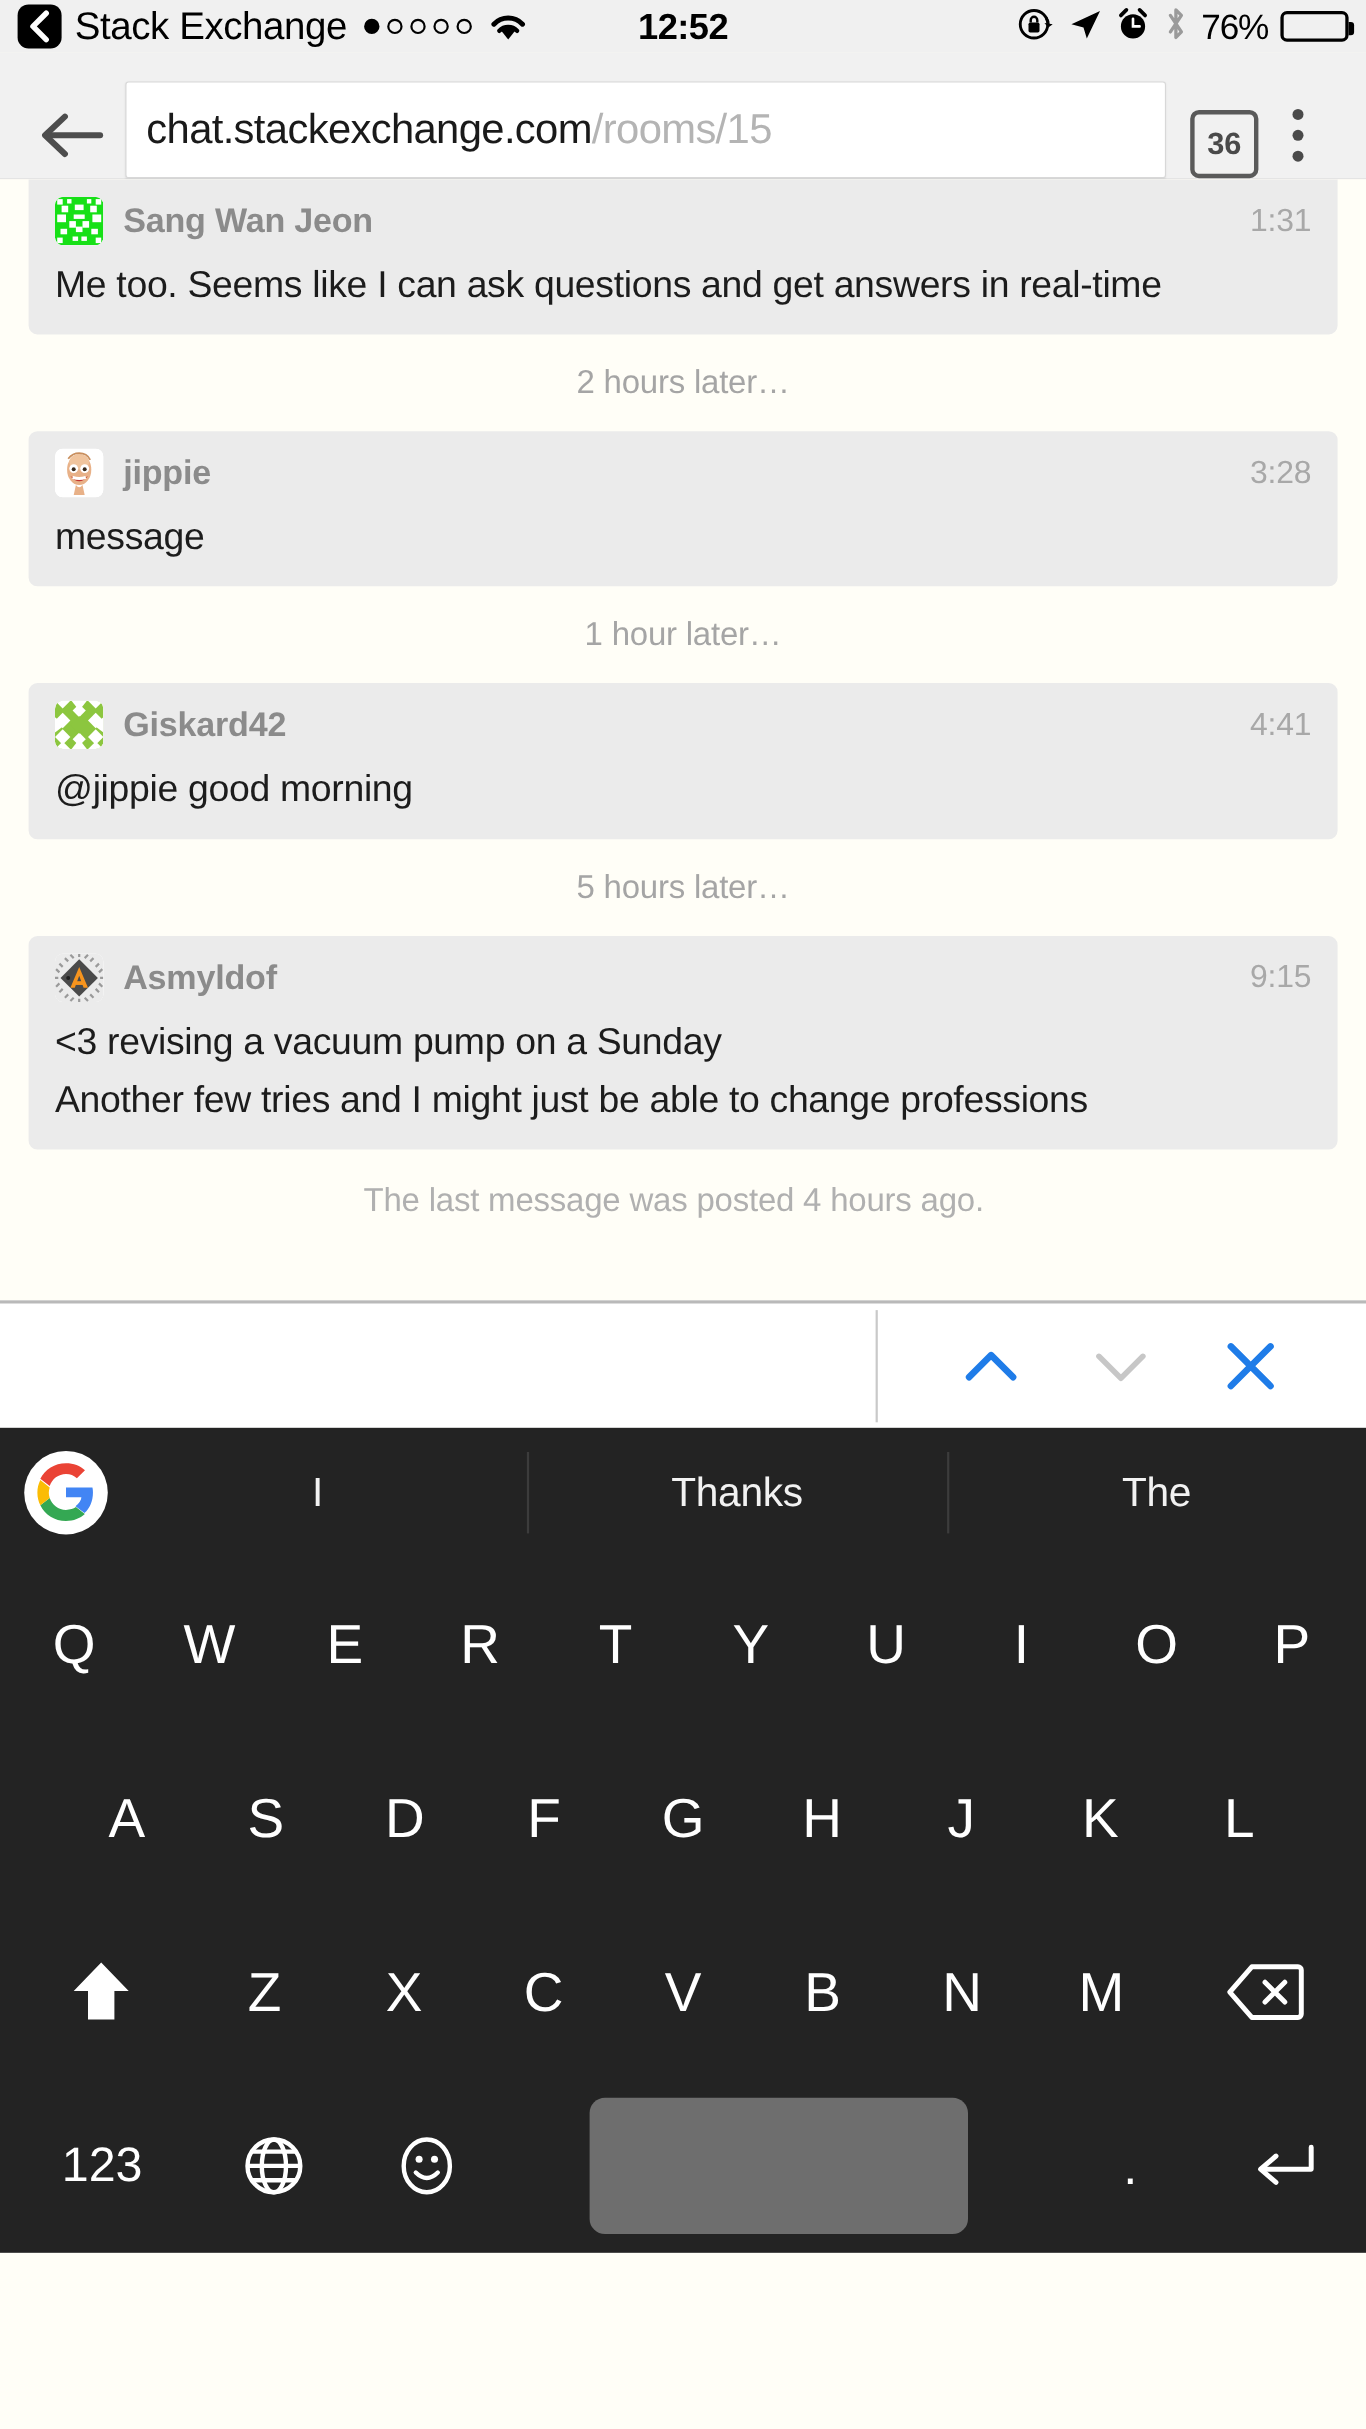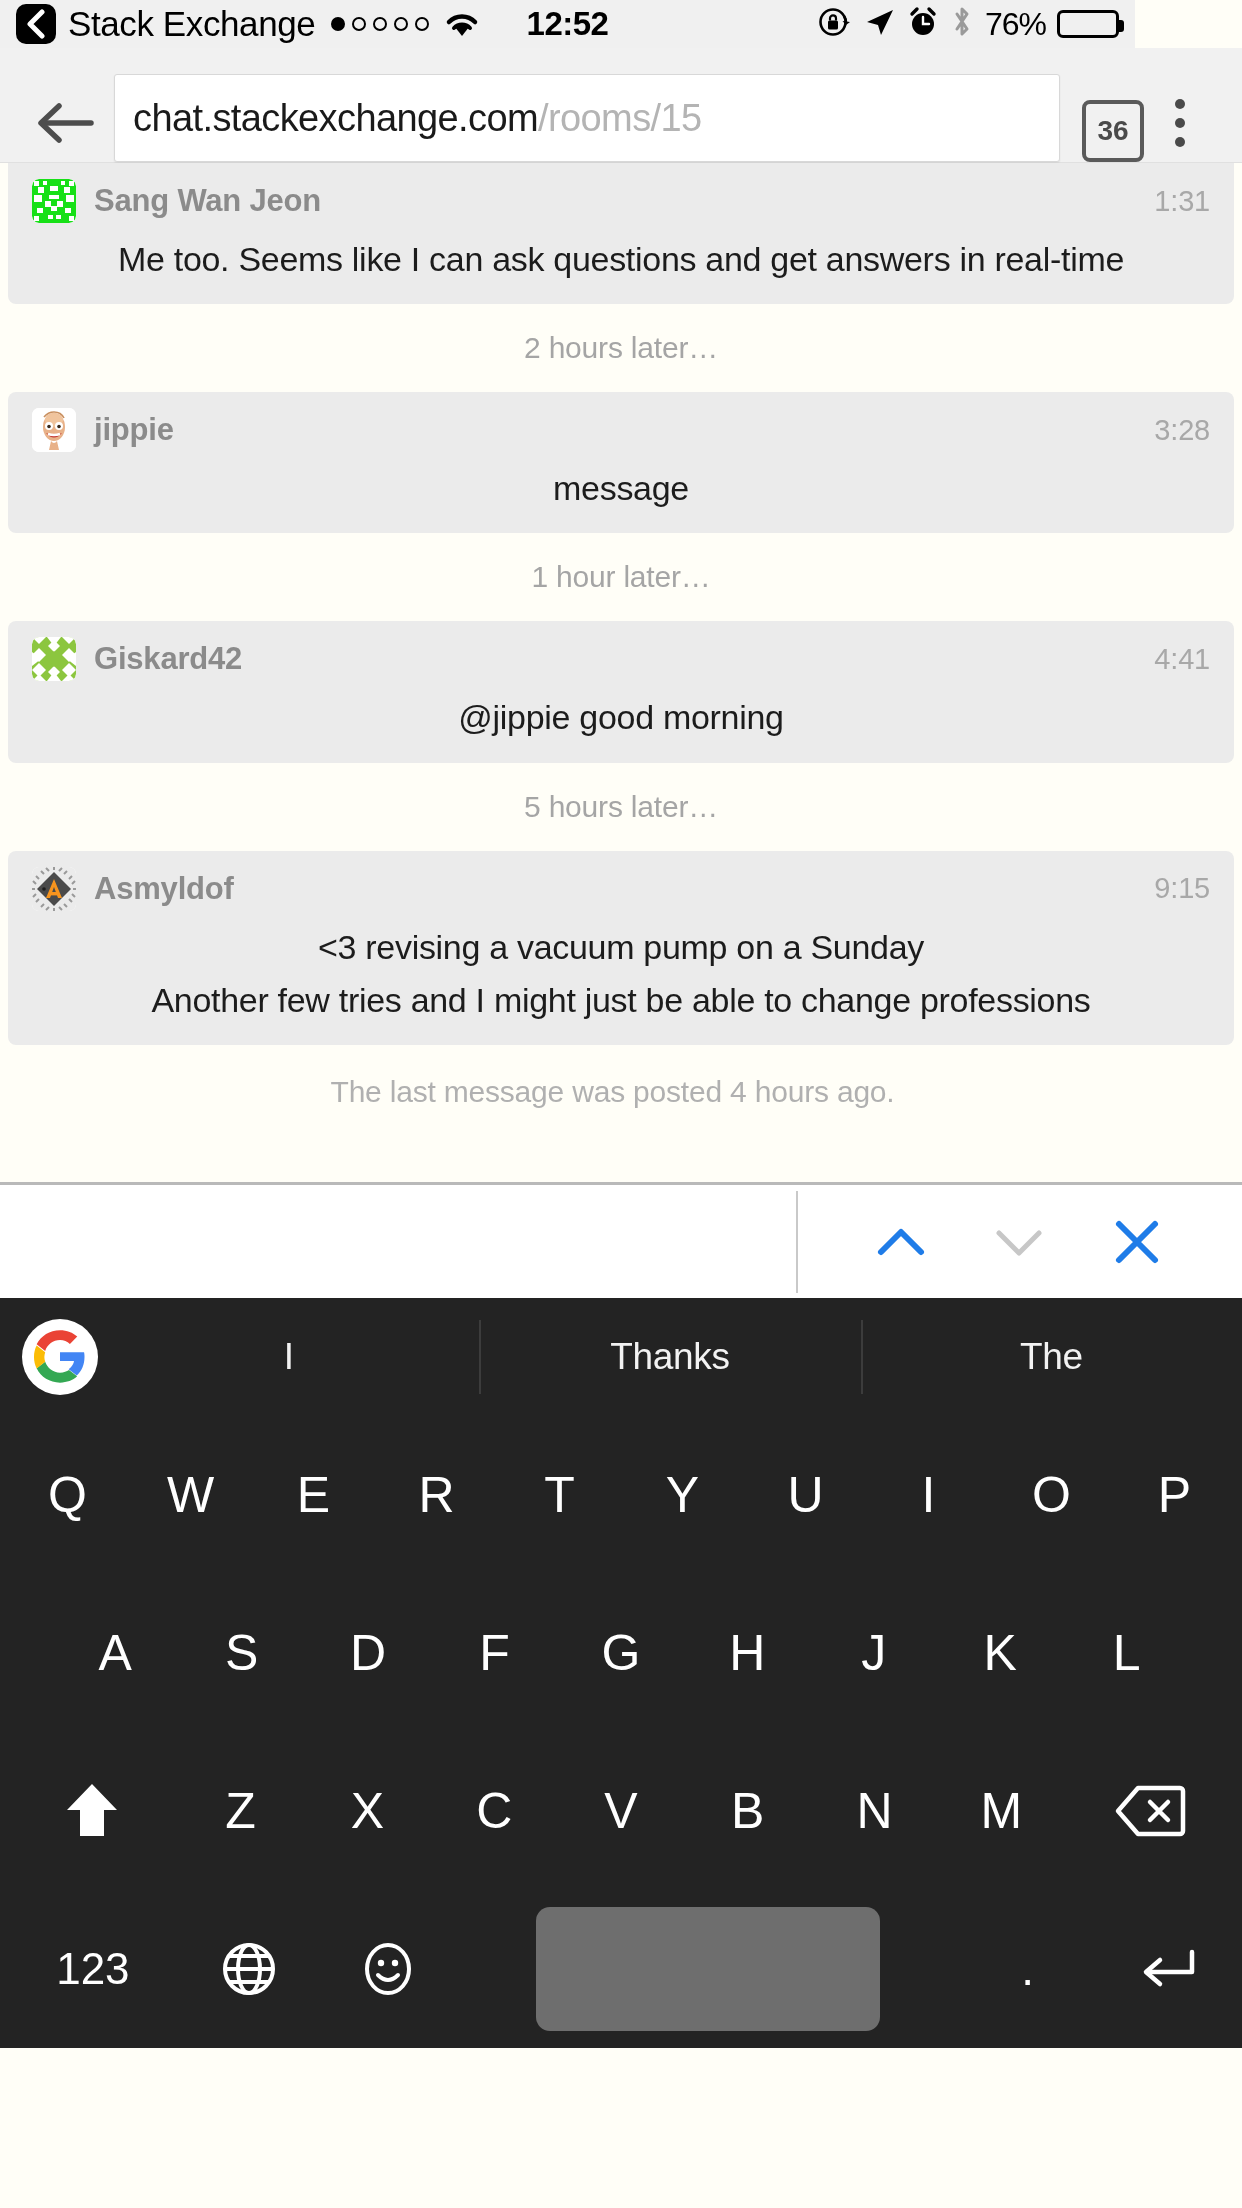--- a/index.html
+++ b/index.html
@@ -6,21 +6,21 @@
   html,body { width:1242px; height:2208px; }
   body {
     font-family:"Liberation Sans", sans-serif;
     background:#fffef7;
     overflow:hidden;
     position:relative;
   }
 
   
   .statusbar{
-    height:48px; width:1135px;
+    height:48px; width:1242px;
     background:#f0f0f0;
     display:flex; align-items:center;
     padding:0 16px;
     position:relative;
   }
   .sb-back{
     width:40px;height:40px;border-radius:10px;background:#000;
     display:flex;align-items:center;justify-content:center;flex:0 0 auto;
   }
   .sb-back svg{display:block;}
@@ -81,23 +81,22 @@
     align-items:center;justify-content:center;gap:9px;flex:0 0 auto;
   }
   .tb-menu i{width:10px;height:10px;border-radius:50%;background:#4a4a4a;display:block;}
 
   
   .chat{
     width:1242px;height:1019px;background:#fffef7;
     overflow:hidden;position:relative;
   }
   .msg{
-    background:#ebebeb;border-radius:8px;margin:0 8px;
+    background:#ebebeb;border-radius:8px;margin:0 26px;
     padding:16px 0 22px 0;
-    text-align:center;
   }
   .msg-head{display:flex;align-items:center;padding:0 24px;position:relative;}
   .avatar{
     width:44px;height:44px;border-radius:7px;flex:0 0 auto;overflow:hidden;
     background:#fff;
   }
   .avatar svg{display:block;}
   .uname{
     font-size:31px;font-weight:700;color:#8b8b8b;margin-left:18px;letter-spacing:-0.2px;
   }

